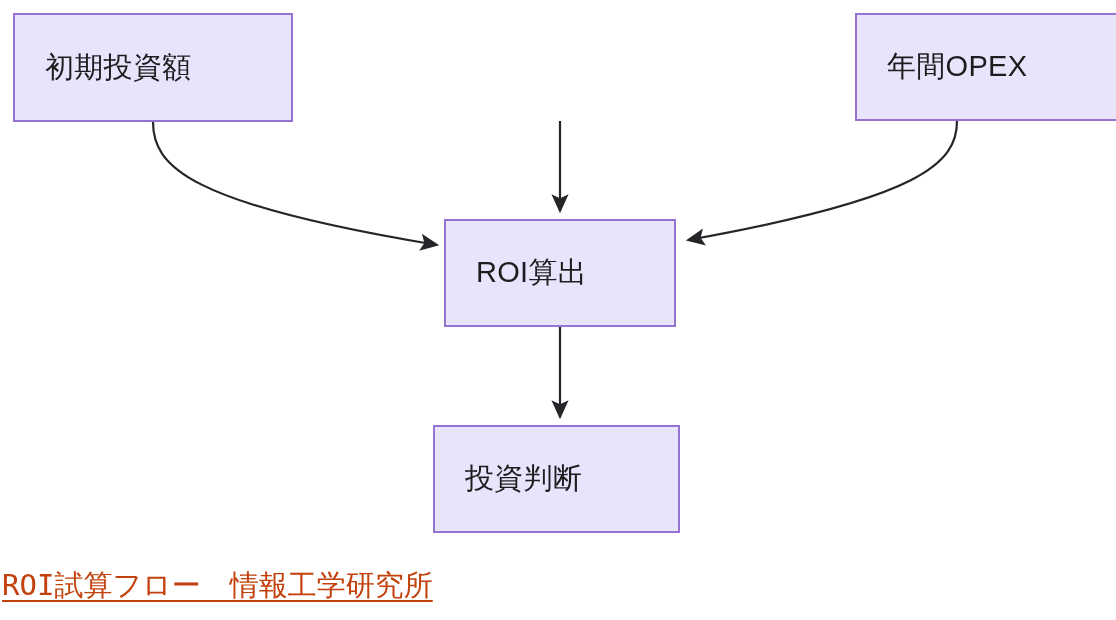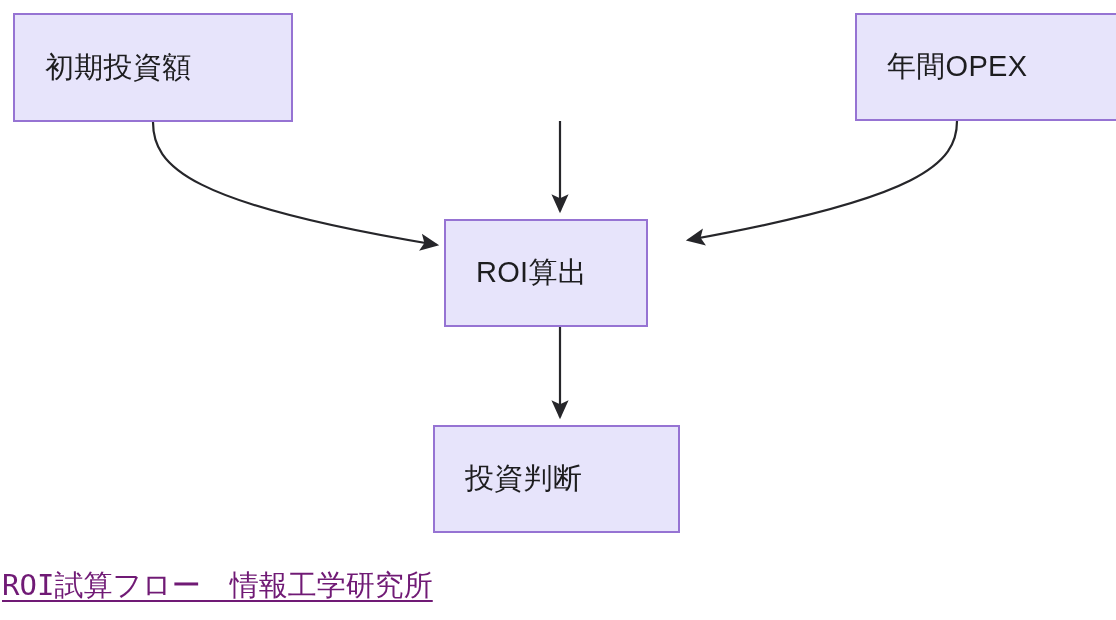--- a/index.html
+++ b/index.html
@@ -41,21 +41,21 @@
     height: 620px;
     z-index: 1;
     pointer-events: none;
   }
   .caption {
     position: absolute;
     left: 2px;
     top: 566px;
     font-family: "DejaVu Sans Mono", "Liberation Mono", monospace;
     font-size: 29px;
-    color: #701a75;
+    color: #c2410c;
     white-space: pre;
     text-decoration: underline;
     text-underline-offset: 5px;
     text-decoration-thickness: 2px;
     letter-spacing: 0px;
   }
 </style>
 </head>
 <body>
 
@@ -79,21 +79,21 @@
 
   <div class="node" style="left:13px; top:13px; width:280px; height:109px;">
     <span>初期投資額</span>
   </div>
 
 
   <div class="node" style="left:828px; top:13px; width:287px; height:108px;margin-left:27px;">
     <span>年間OPEX</span>
   </div>
 
-  <div class="node" style="left:444px; top:219px; width:204px; height:108px;">
+  <div class="node" style="left:444px; top:219px; width:232px; height:108px;">
     <span>ROI算出</span>
   </div>
 
   <div class="node" style="left:433px; top:425px; width:247px; height:108px;">
     <span>投資判断</span>
   </div>
 
   <div class="caption">ROI試算フロー　情報工学研究所</div>
 
 </div>

